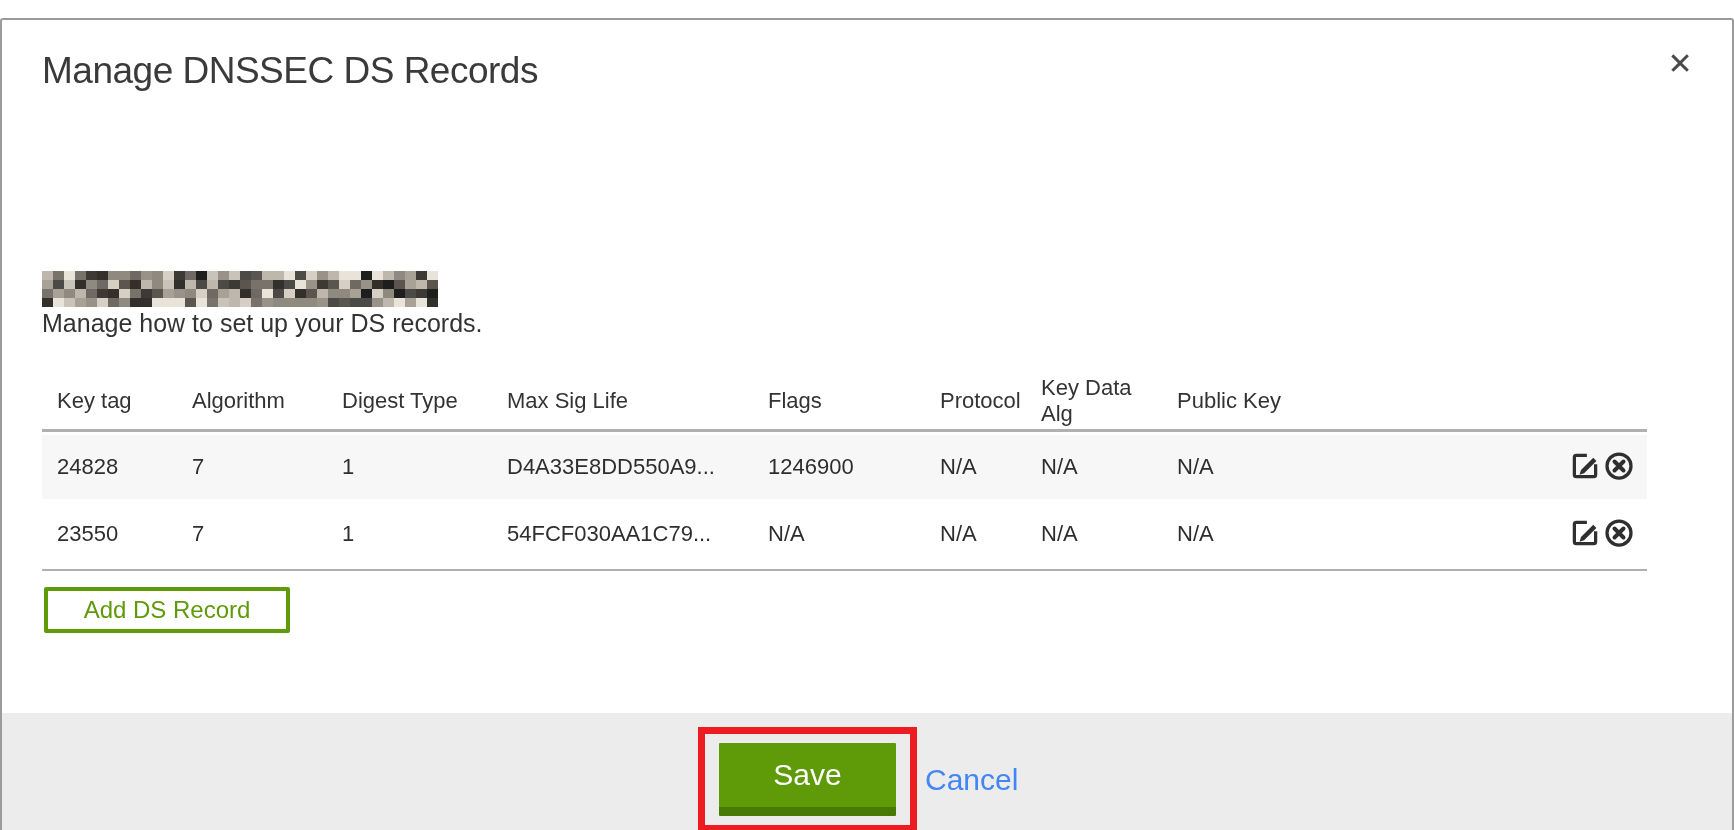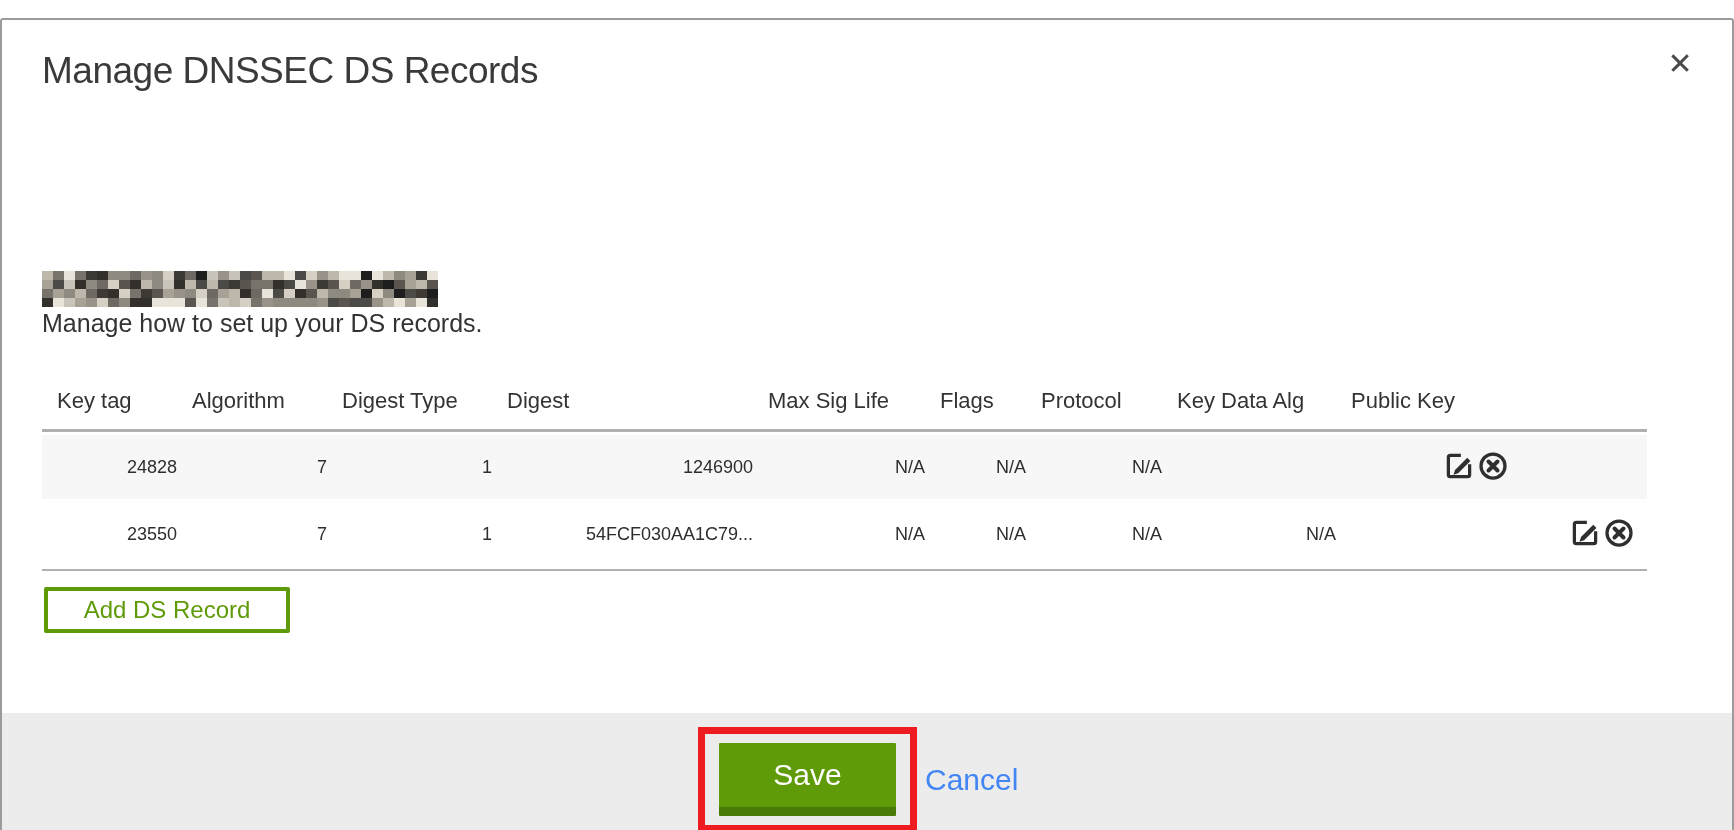--- a/index.html
+++ b/index.html
@@ -51,21 +51,21 @@
     display:grid;
     grid-template-columns:135px 150px 165px 261px 172px 101px 136px 174px 185px 126px;
     align-items:center;
   }
   .t-head {
     height:60px;
     border-bottom:3px solid #b0b0b0;
     font-size:22px; color:#333333;
   }
   .t-head > div { padding-left:15px; }
-  .t-body-row { height:64px; font-size:18px; color:#2e2e2e;text-align:right; }
+  .t-body-row { height:64px; font-size:22px; color:#2e2e2e; }
   .t-body-row > div { padding-left:15px; overflow:hidden; white-space:nowrap; }
   .t-body-row.odd { background:#f7f7f7; margin-top:3px; }
   .t-body-row.last { border-bottom:2px solid #b0b0b0; height:72px; }
   .actions-cell {
     display:flex; justify-content:flex-end; align-items:center;
     gap:2px; padding-right:12px !important;
   }
   .icon-btn {
     background:none; border:none; padding:0; cursor:pointer;
     width:32px; height:32px; display:flex; align-items:center; justify-content:center;
@@ -271,33 +271,33 @@
       <div style="background: rgb(51, 48, 44);"></div>
     </div>
 
   <div class="subtitle">Manage how to set up your DS records.</div>
 
   <div class="ds-table">
     <div class="t-row t-head">
       <div>Key tag</div>
       <div>Algorithm</div>
       <div>Digest Type</div>
-      <div>Digest</div>
       <div>Max Sig Life</div>
       <div>Flags</div>
       <div>Protocol</div>
       <div>Key Data Alg</div>
       <div>Public Key</div>
       <div></div>
     </div>
 
     <div class="t-row t-body-row odd">
       <div>24828</div>
       <div>7</div>
       <div>1</div>
+      <div>D4A33E8DD550A9...</div>
       <div>1246900</div>
       <div>N/A</div>
       <div>N/A</div>
       <div>N/A</div>
       <div></div>
       <div class="actions-cell">
         <button class="icon-btn">
           <span>
             <svg viewBox="0 0 24 24" width="30" height="30">
               <path d="M13.5 3.5 H5 A1.5 1.5 0 0 0 3.5 5 V19 A1.5 1.5 0 0 0 5 20.5 H19 A1.5 1.5 0 0 0 20.5 19 V10.5" fill="none" stroke="#2f2f2f" stroke-width="2.6"></path>

